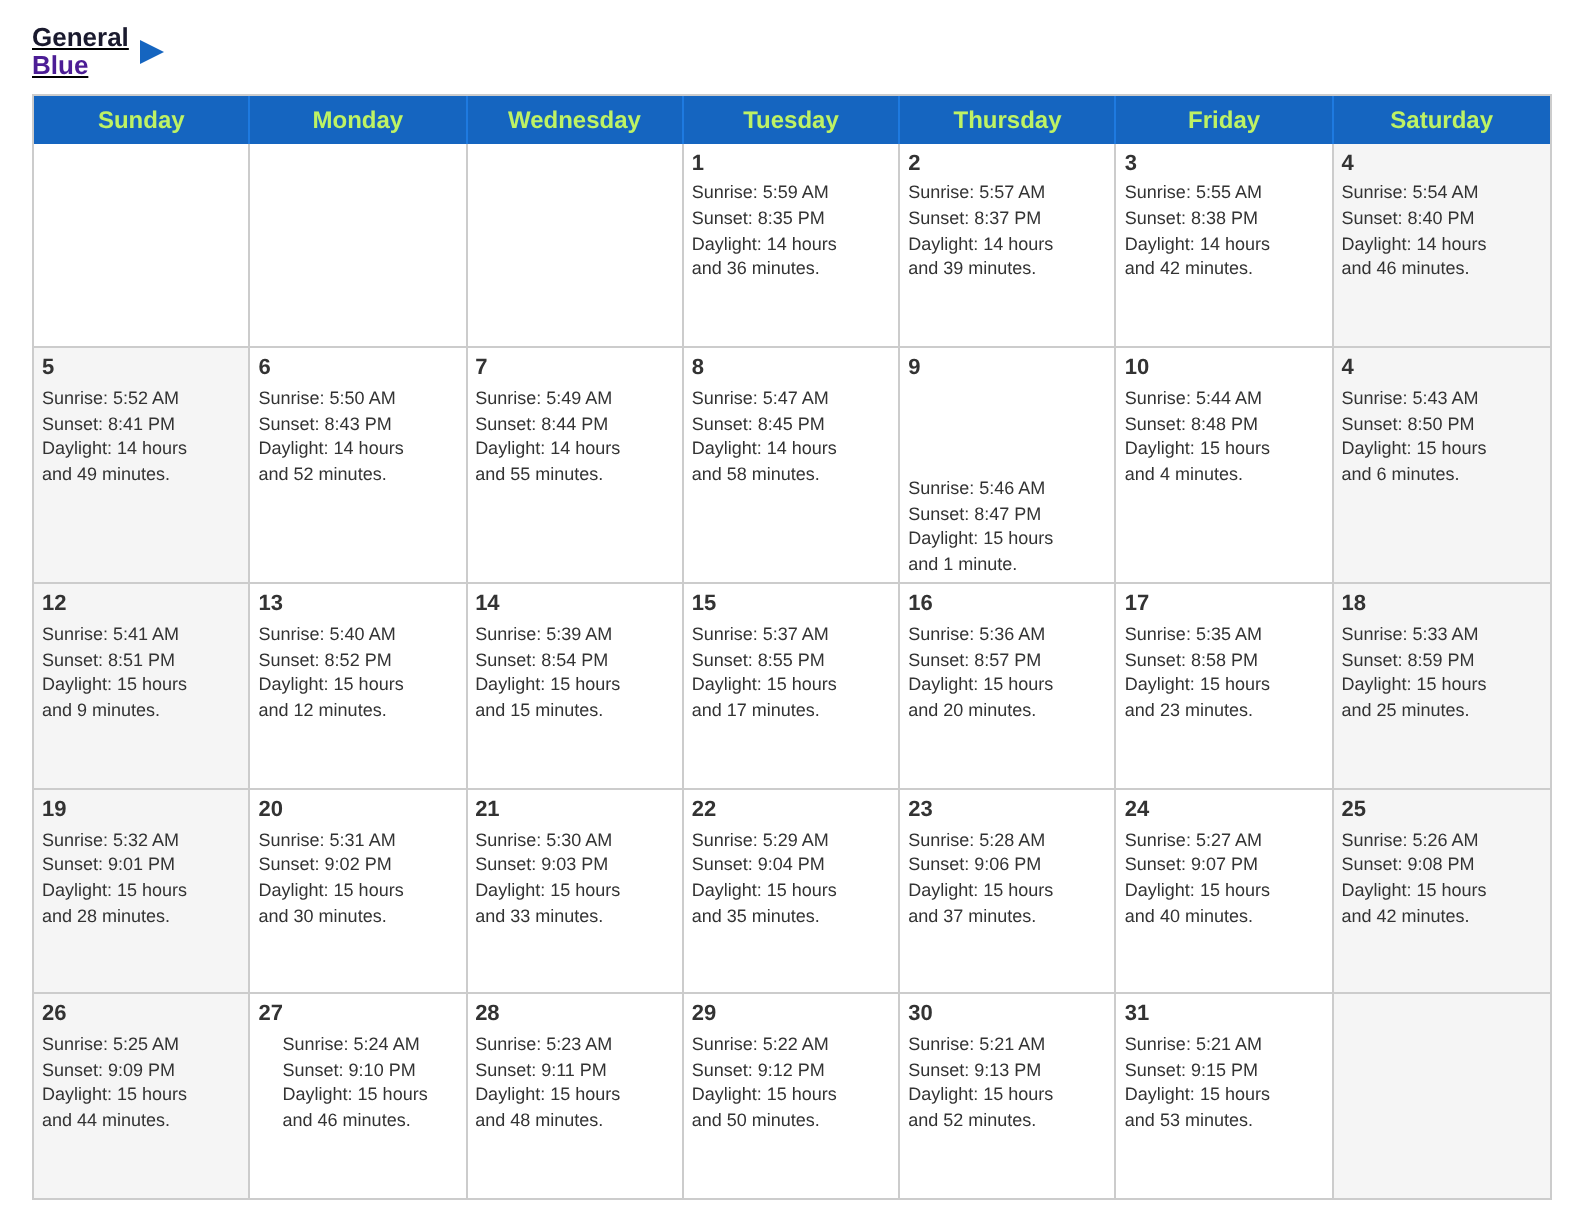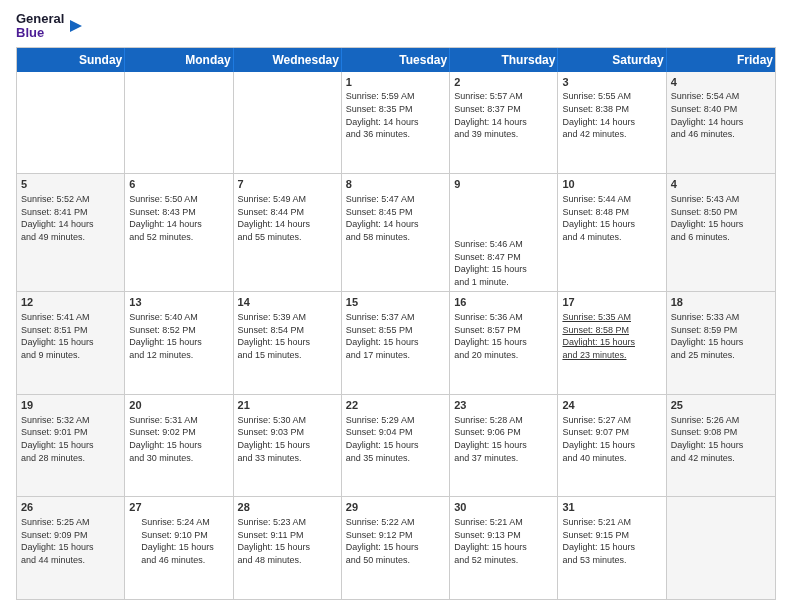--- a/index.html
+++ b/index.html
@@ -19,20 +19,21 @@
     }
     .header {
       display: flex;
       align-items: flex-start;
       justify-content: space-between;
       margin-bottom: 6px;
     }
     .logo {
       display: flex;
       align-items: flex-start;
+      text-decoration: underline;
     }
     .title-block {
       text-align: right;
     }
     .month-year {
       font-size: 32px;
       font-weight: bold;
       color: #1a1a2e;
       line-height: 1.1;
     }
@@ -45,24 +46,24 @@
       display: flex;
       flex-direction: column;
       border: 1px solid #ccc;
     }
     .cal-header {
       display: grid;
       grid-template-columns: repeat(7, 1fr);
       background: #1565c0;
     }
     .cal-header-cell {
-      color: #ffffff;
+      color: #bef264;
       font-size: 12px;
       font-weight: bold;
-      text-align: right;
+      text-align: center;
       padding: 5px 2px;
       border-right: 1px solid #1e7ae0;
     }
     .cal-header-cell:last-child { border-right: none; }
     .cal-body {
       flex: 1;
       display: flex;
       flex-direction: column;
     }
     .cal-row {
@@ -119,22 +120,22 @@
     </div>
   </div>
 
   <div class="calendar">
     <div class="cal-header" id="cal-header-row">
         <div class="cal-header-cell">Sunday</div>
         <div class="cal-header-cell">Monday</div>
         <div class="cal-header-cell">Wednesday</div>
         <div class="cal-header-cell">Tuesday</div>
         <div class="cal-header-cell">Thursday</div>
+        <div class="cal-header-cell">Friday</div>
         <div class="cal-header-cell">Saturday</div>
-        <div class="cal-header-cell">Friday</div>
       </div>
     <div class="cal-body" id="cal-body">
         <div class="cal-row">
           <div class="cal-cell empty"></div>
           <div class="cal-cell empty"></div>
           <div class="cal-cell empty"></div>
           <div class="cal-cell">
             <span class="day-num">1</span>
             <div class="cell-info" style="white-space: pre-line;">Sunrise: 5:59 AM
 Sunset: 8:35 PM
@@ -245,21 +246,21 @@
           </div>
           <div class="cal-cell">
             <span class="day-num">16</span>
             <div class="cell-info" style="white-space: pre-line;">Sunrise: 5:36 AM
 Sunset: 8:57 PM
 Daylight: 15 hours
 and 20 minutes.</div>
           </div>
           <div class="cal-cell">
             <span class="day-num">17</span>
-            <div class="cell-info" style="white-space: pre-line; text-decoration: underline;">Sunrise: 5:35 AM
+            <div class="cell-info" style="white-space: pre-line;">Sunrise: 5:35 AM
 Sunset: 8:58 PM
 Daylight: 15 hours
 and 23 minutes.</div>
           </div>
           <div class="cal-cell shaded">
             <span class="day-num">18</span>
             <div class="cell-info" style="white-space: pre-line;">Sunrise: 5:33 AM
 Sunset: 8:59 PM
 Daylight: 15 hours
 and 25 minutes.</div>

